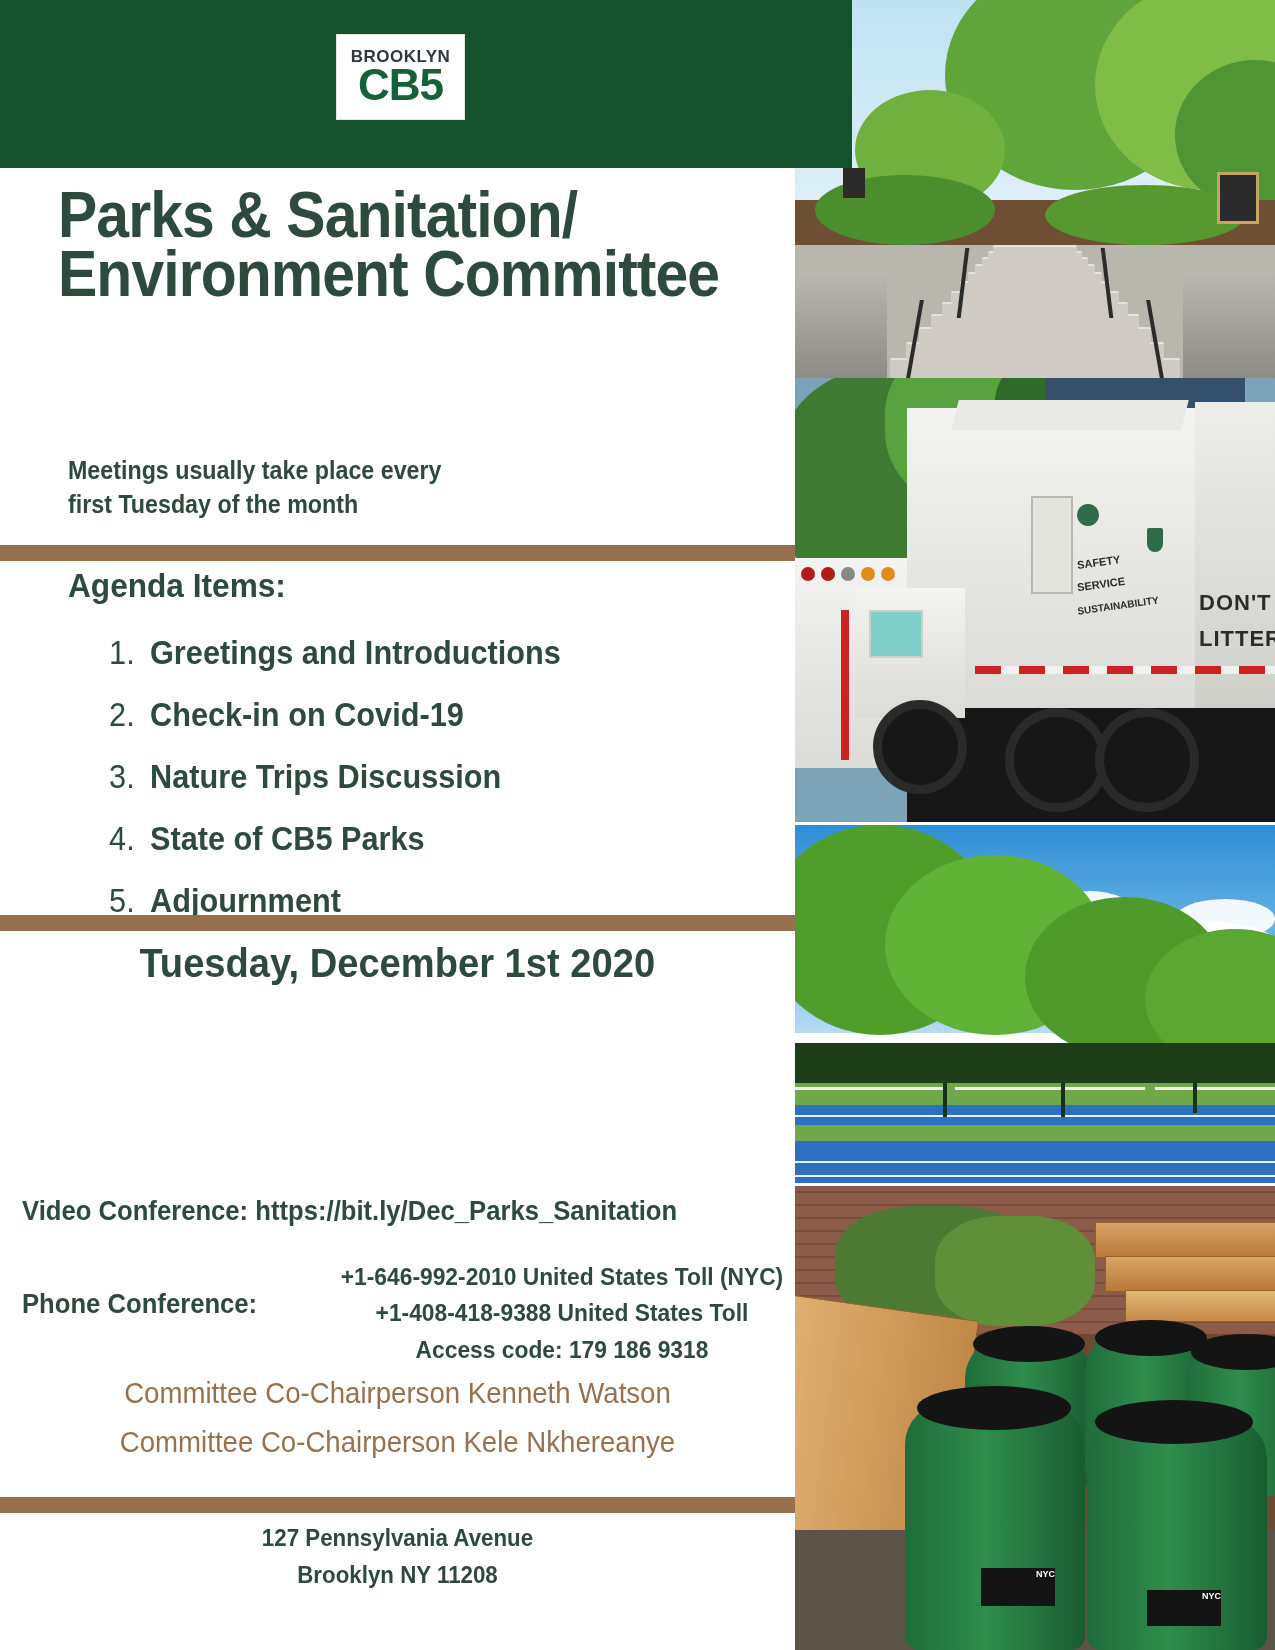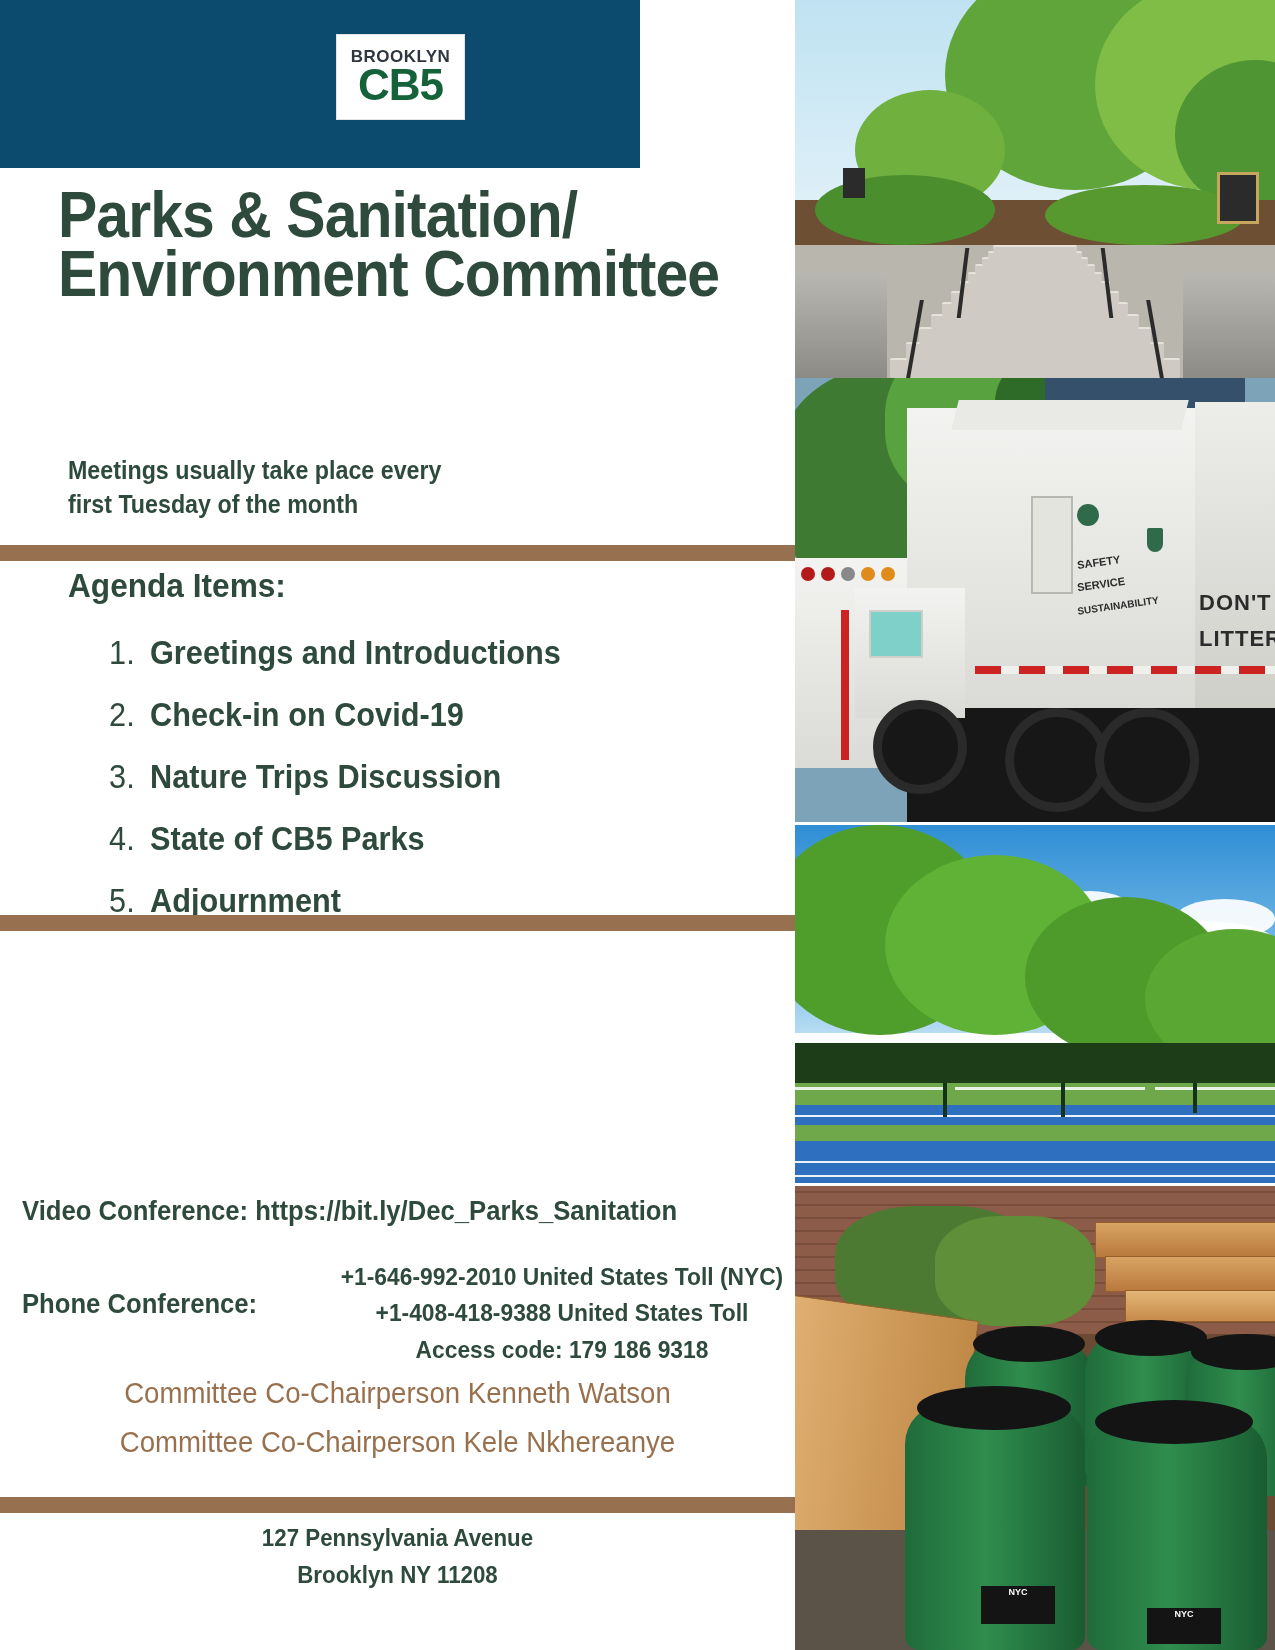--- a/index.html
+++ b/index.html
@@ -15,22 +15,22 @@
   
   .photo-col{position:absolute;top:0;right:0;width:480px;height:1650px;}
   .photo{position:absolute;left:0;width:480px;overflow:hidden;}
   .p1{top:0;height:378px;}
   .p2{top:378px;height:444px;}
   .p3{top:825px;height:358px;}
   .p4{top:1186px;height:464px;}
 
   
   .header-band{
-    position:absolute;top:0;left:0;width:640px;height:168px;
-    background:#0c4a6e;
+    position:absolute;top:0;left:0;width:852px;height:168px;
+    background:#14532d;
   }
   .logo-box{
     position:absolute;left:336px;top:34px;
     width:127px;height:84px;background:#ffffff;
     border:1px solid #e3e3e3;
     display:flex;flex-direction:column;align-items:center;justify-content:center;
     line-height:1;
   }
   .logo-top{
     font-size:17px;font-weight:bold;color:#2f3640;letter-spacing:.5px;
@@ -162,21 +162,21 @@
   .net{position:absolute;background:rgba(255,255,255,.85);height:3px;}
   .netpost{position:absolute;width:4px;background:#14331a;}
 
   
   .b-bg{position:absolute;inset:0;background:#6b4a33;}
   .brick{position:absolute;left:0;top:0;right:0;height:32%;background:repeating-linear-gradient(0deg,#8d5c48 0 11px,#7a4d3b 11px 13px);}
   .planting{position:absolute;background:#4d7a32;border-radius:40%;}
   .timber{position:absolute;background:linear-gradient(180deg,#d8a463,#b9793c);border:1px solid #96602c;}
   .barrel{position:absolute;background:linear-gradient(90deg,#1f6b3a,#2f8d4d 45%,#195c31);border-radius:40px 40px 14px 14px;}
   .lid{position:absolute;background:#141414;border-radius:50%;}
-  .nyclabel{position:absolute;background:#141414;color:#fff;font-size:9px;font-weight:bold;text-align:center;line-height:1;padding:2px 0;margin-top:18px;}
+  .nyclabel{position:absolute;background:#141414;color:#fff;font-size:9px;font-weight:bold;text-align:right;line-height:1;padding:2px 0;}
 </style>
 </head>
 <body>
 
 <div class="page">
 
   <div class="photo-col">
 
     <div class="photo p1">
       <div class="art">
@@ -351,20 +351,21 @@
       </li>
       <li>
         <span class="num">5.</span>
         <span>Adjournment</span>
       </li>
     </ul>
 
     <div class="divider div2"></div>
 
     <div class="when-block">
+      <div><span class="when-date">Tuesday, December 1st 2020</span></div>
     </div>
 
     <div class="video-line">Video Conference: https://bit.ly/Dec_Parks_Sanitation</div>
 
     <div class="phone-wrap">
       <div class="phone-label">Phone Conference:</div>
       <div class="phone-lines">
         <div>+1-646-992-2010 United States Toll (NYC)</div>
         <div>+1-408-418-9388 United States Toll</div>
         <div>Access code: 179 186 9318</div>

